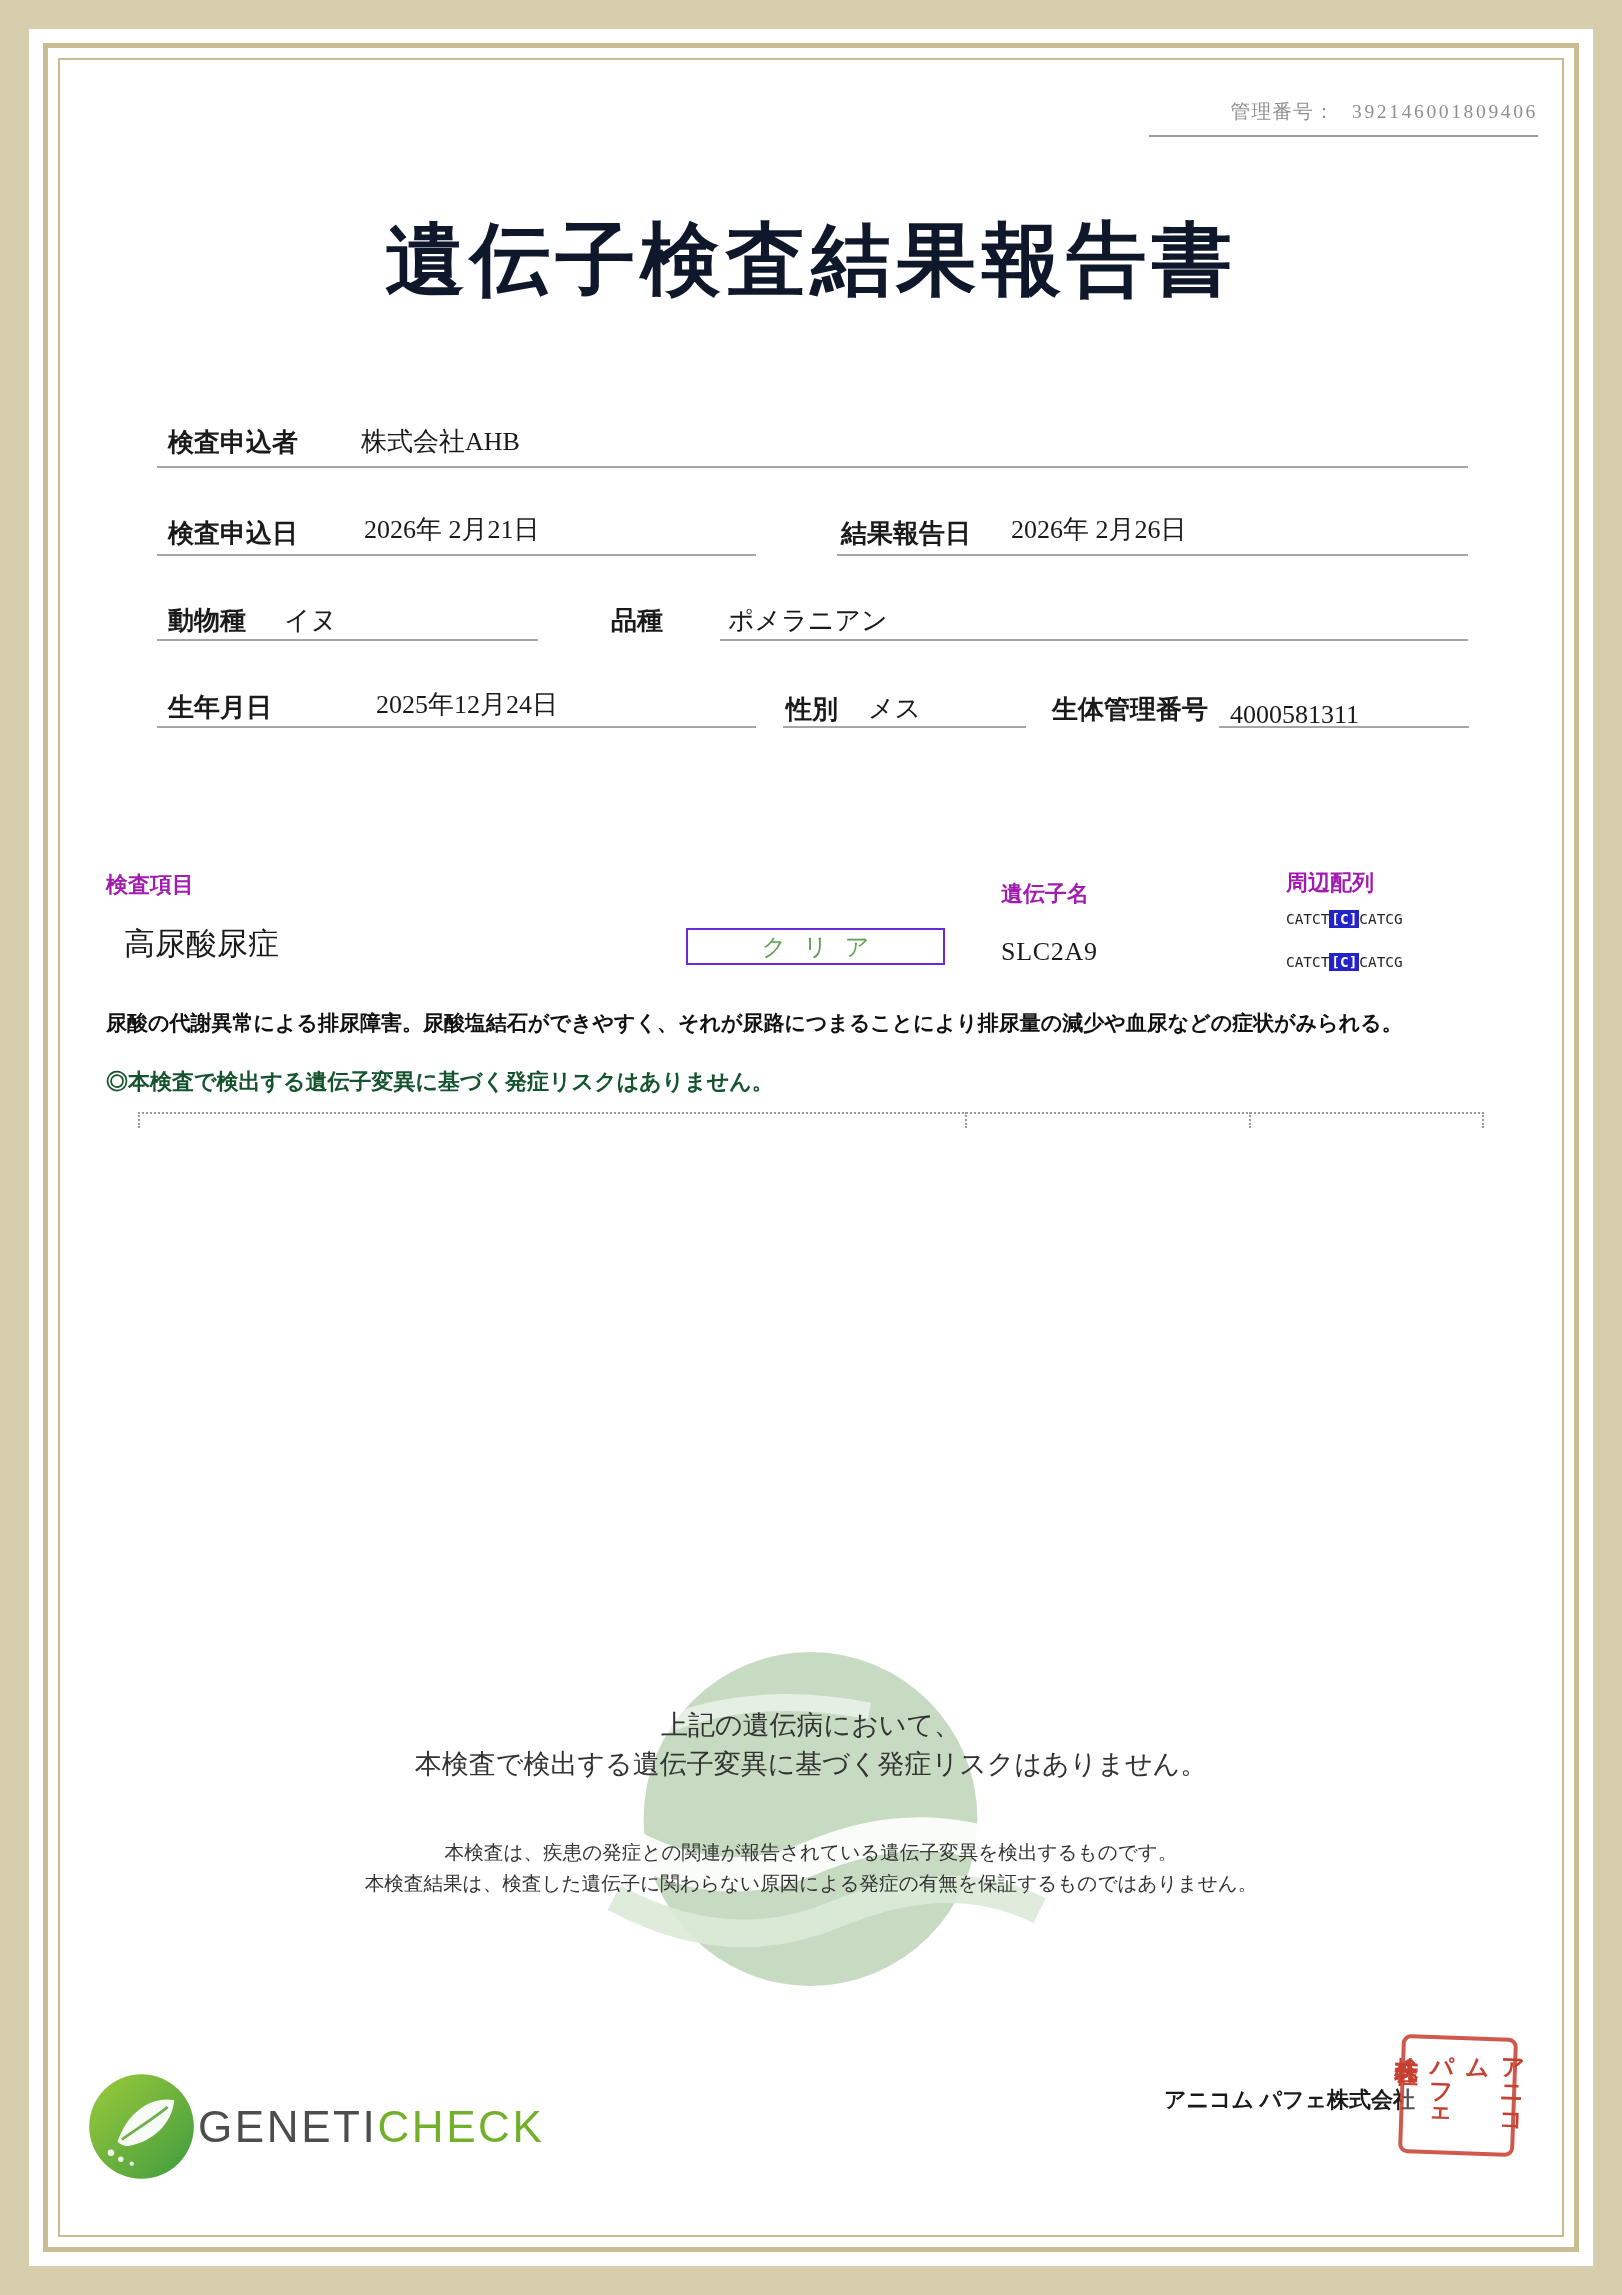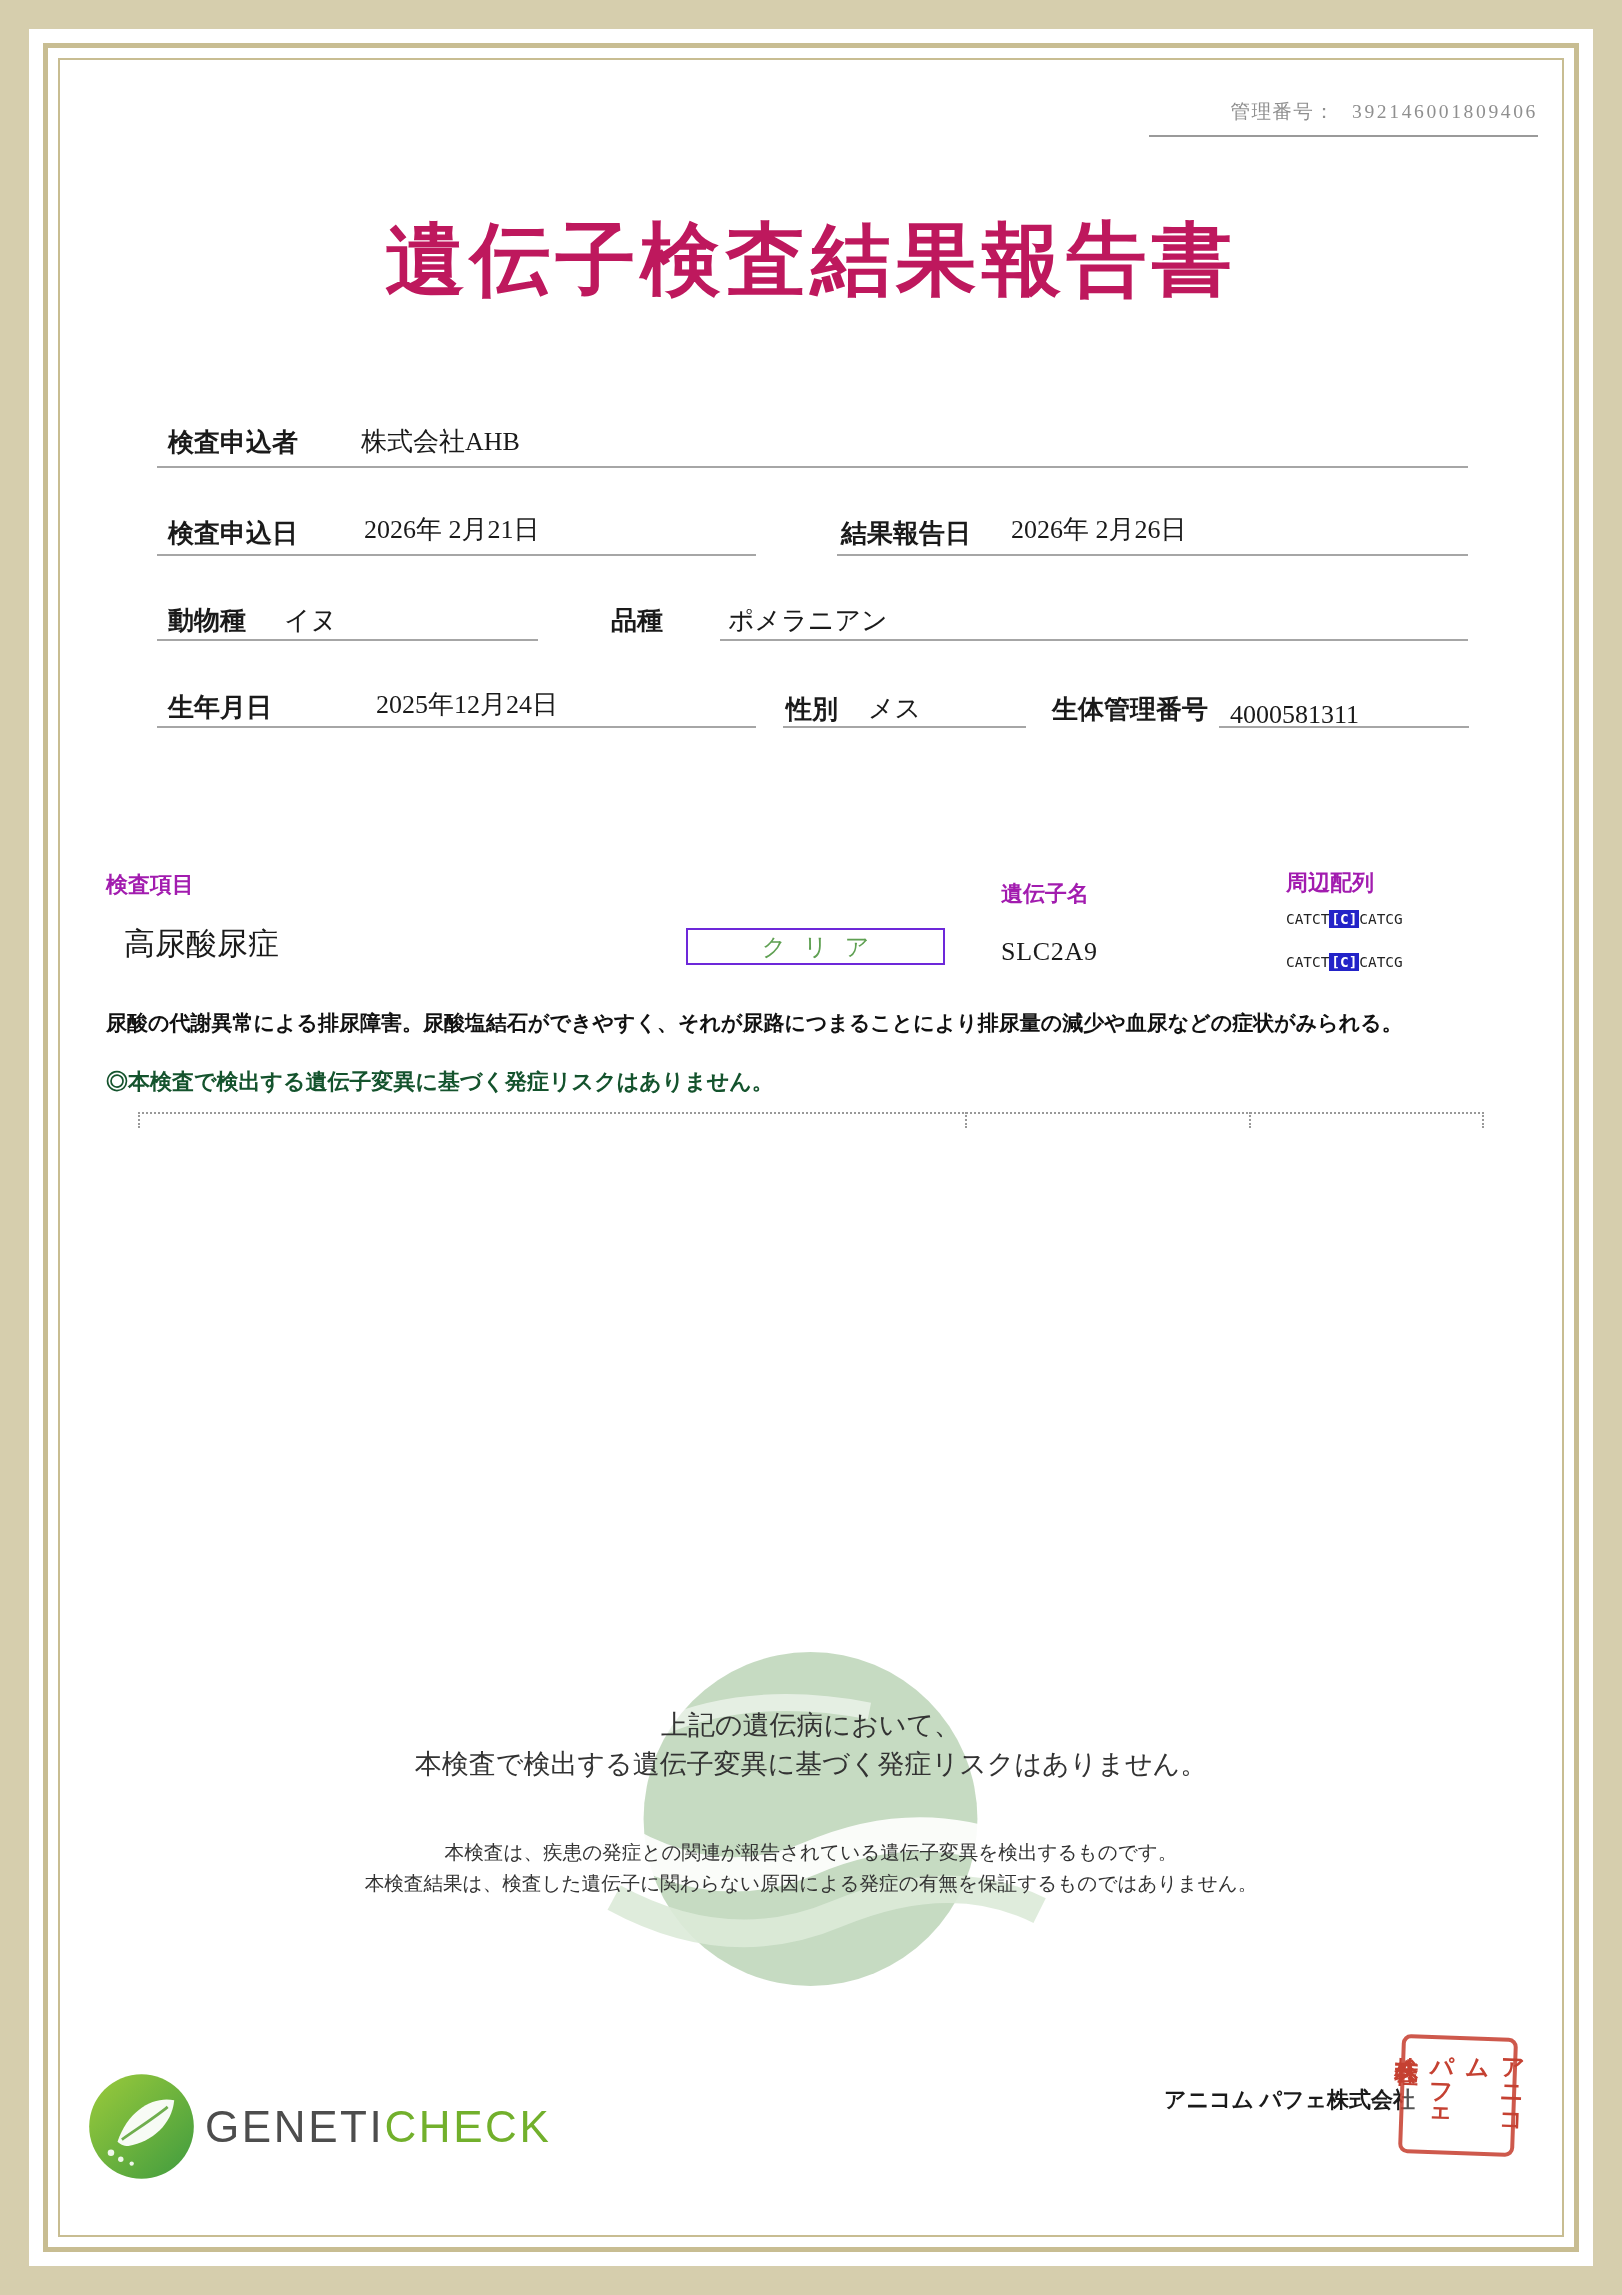--- a/index.html
+++ b/index.html
@@ -16,21 +16,21 @@
   .frame-inner { position: absolute; inset: 58px; border: 2px solid #c8bd92; pointer-events: none; }
   .abs { position: absolute; }
 
   
   .mgmt { top: 98px; left: 1106px; width: 432px; text-align: right;
           font-size: 19.6px; color: #8f8f8f; letter-spacing: 1.3px; }
   .mgmt .num { margin-left: 17px; letter-spacing: 2.6px; }
   .mgmt-line { top: 135px; left: 1149px; width: 389px; height: 0; border-top: 2px solid #9a9a9a; }
 
   .doc-title { top: 207px; left: 0; width: 100%; text-align: center;
-               font-size: 80px; font-weight: bold; letter-spacing: 5.2px; color: #be185d; }
+               font-size: 80px; font-weight: bold; letter-spacing: 5.2px; color: #0f172a; }
 
   
   .flabel { font-size: 26px; font-weight: bold; white-space: nowrap; }
   .fvalue { font-size: 26px; white-space: nowrap; }
   .fline  { height: 0; border-top: 2px solid #a6a6a6; }
 
   
   .sec-h { font-size: 22px; font-weight: bold; color: #a21caf; white-space: nowrap; }
   .item-name { font-size: 31px; white-space: nowrap; }
   .status-box { width: 259px; height: 37px; border: 2px solid #6d28d9;
@@ -45,21 +45,21 @@
   .dot-line { height: 0; border-top: 2px dotted #999; }
   .dot-tick { width: 0; height: 15.7px; border-left: 2px dotted #999; }
 
   
   .center { left: 0; width: 100%; text-align: center; }
   .sum-main { font-family: "Liberation Sans", sans-serif; font-size: 27px; color: #333; }
   .sum-note { font-family: "Liberation Sans", sans-serif; font-size: 19.6px; color: #333; }
   .watermark { pointer-events: none; }
 
   
-  .logo { display: flex; align-items: center; gap: 9px; }
+  .logo { display: flex; align-items: center; gap: 2px; }
   .logo-mark { width: 109px; height: 109px; }
   .logo-text { font-family: "Liberation Sans", sans-serif; font-size: 44px; letter-spacing: 2.6px; white-space: nowrap; }
   .logo-text .lt1 { color: #4d4d4d; }
   .logo-text .lt2 { color: #72b02c; }
   .company { font-size: 22px; font-weight: bold; white-space: nowrap; }
   .seal { width: 116px; height: 119px; border: 4.6px solid rgba(197, 60, 45, 0.85);
           border-radius: 9.2px; transform: rotate(2deg);
           display: flex; align-items: center; justify-content: center; background: rgba(255,255,255,0.25); }
   .seal-text { writing-mode: vertical-rl; font-size: 23.6px; font-weight: bold;
                color: #c54132; letter-spacing: 1.3px; line-height: 1.5; }

